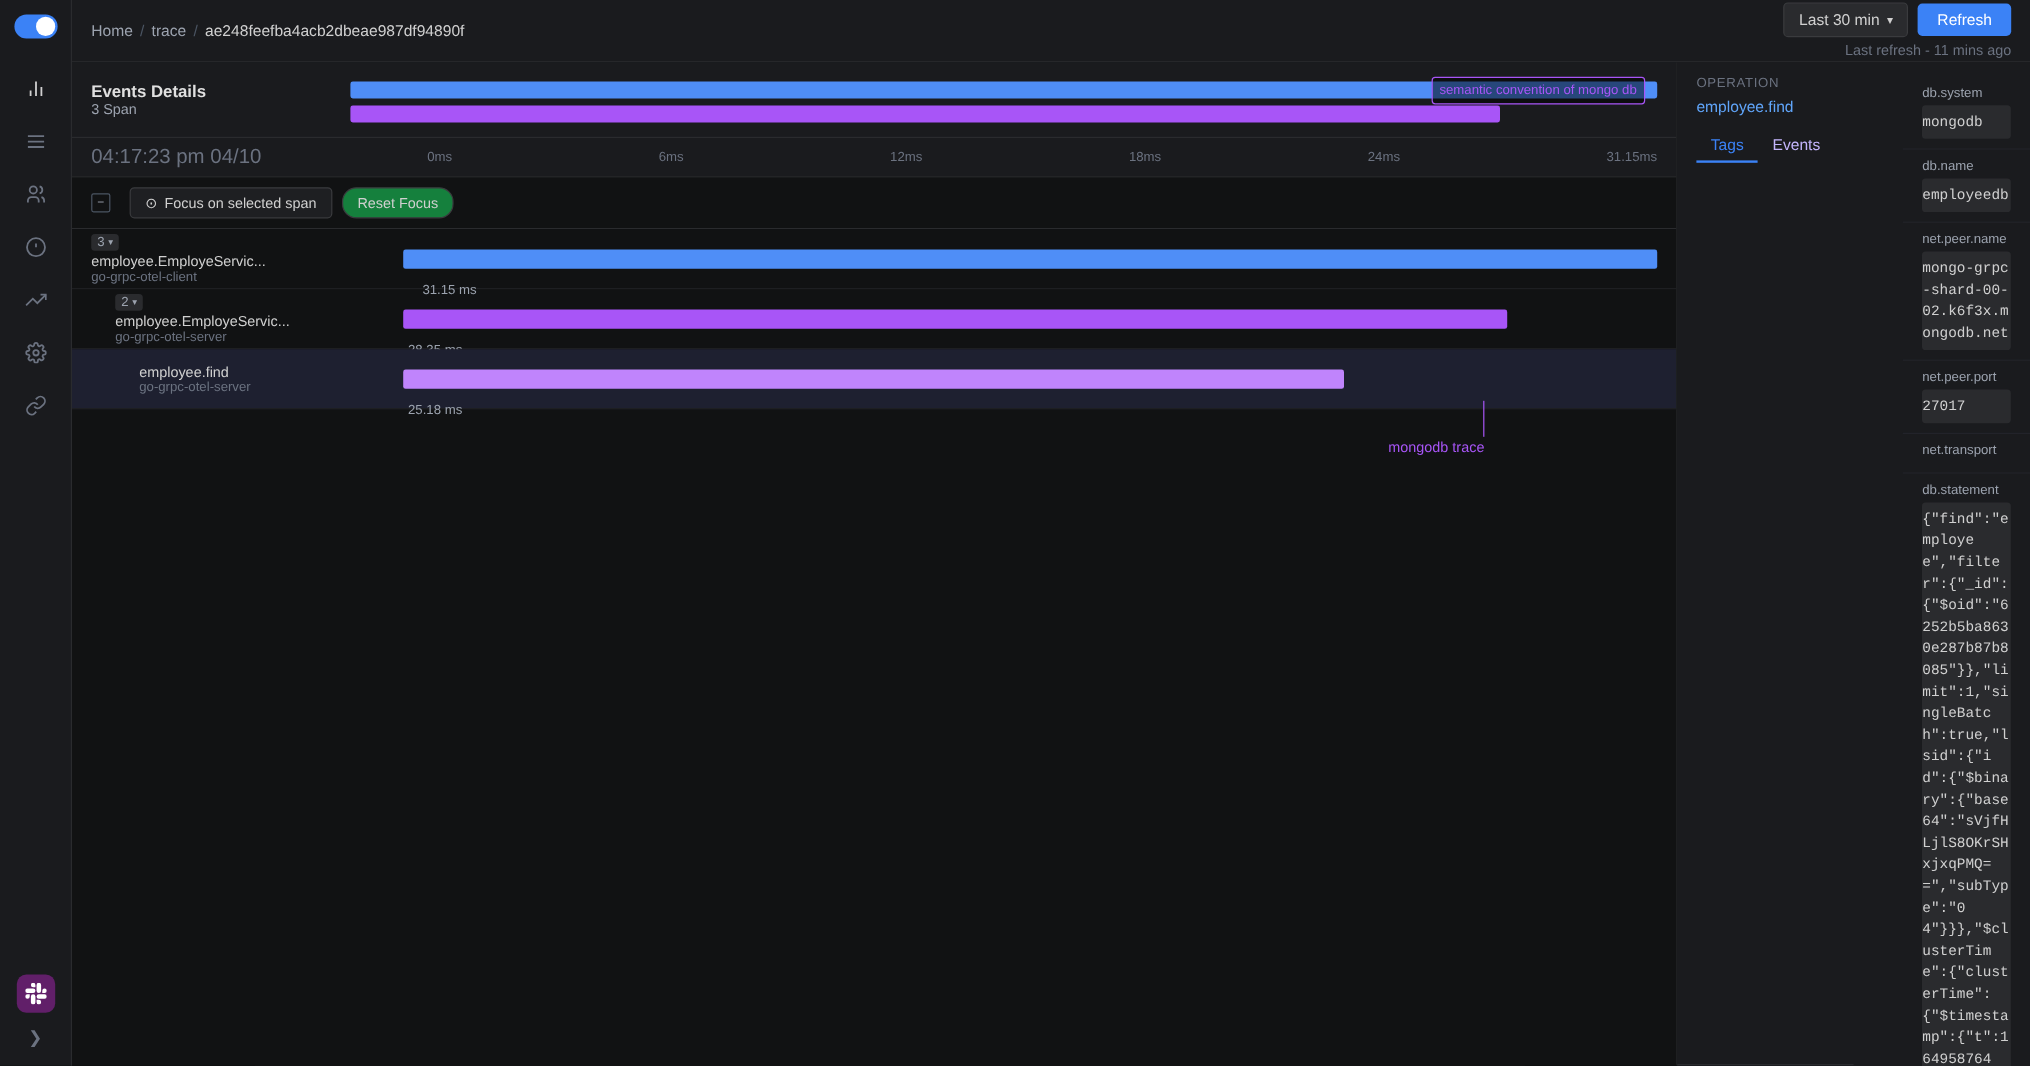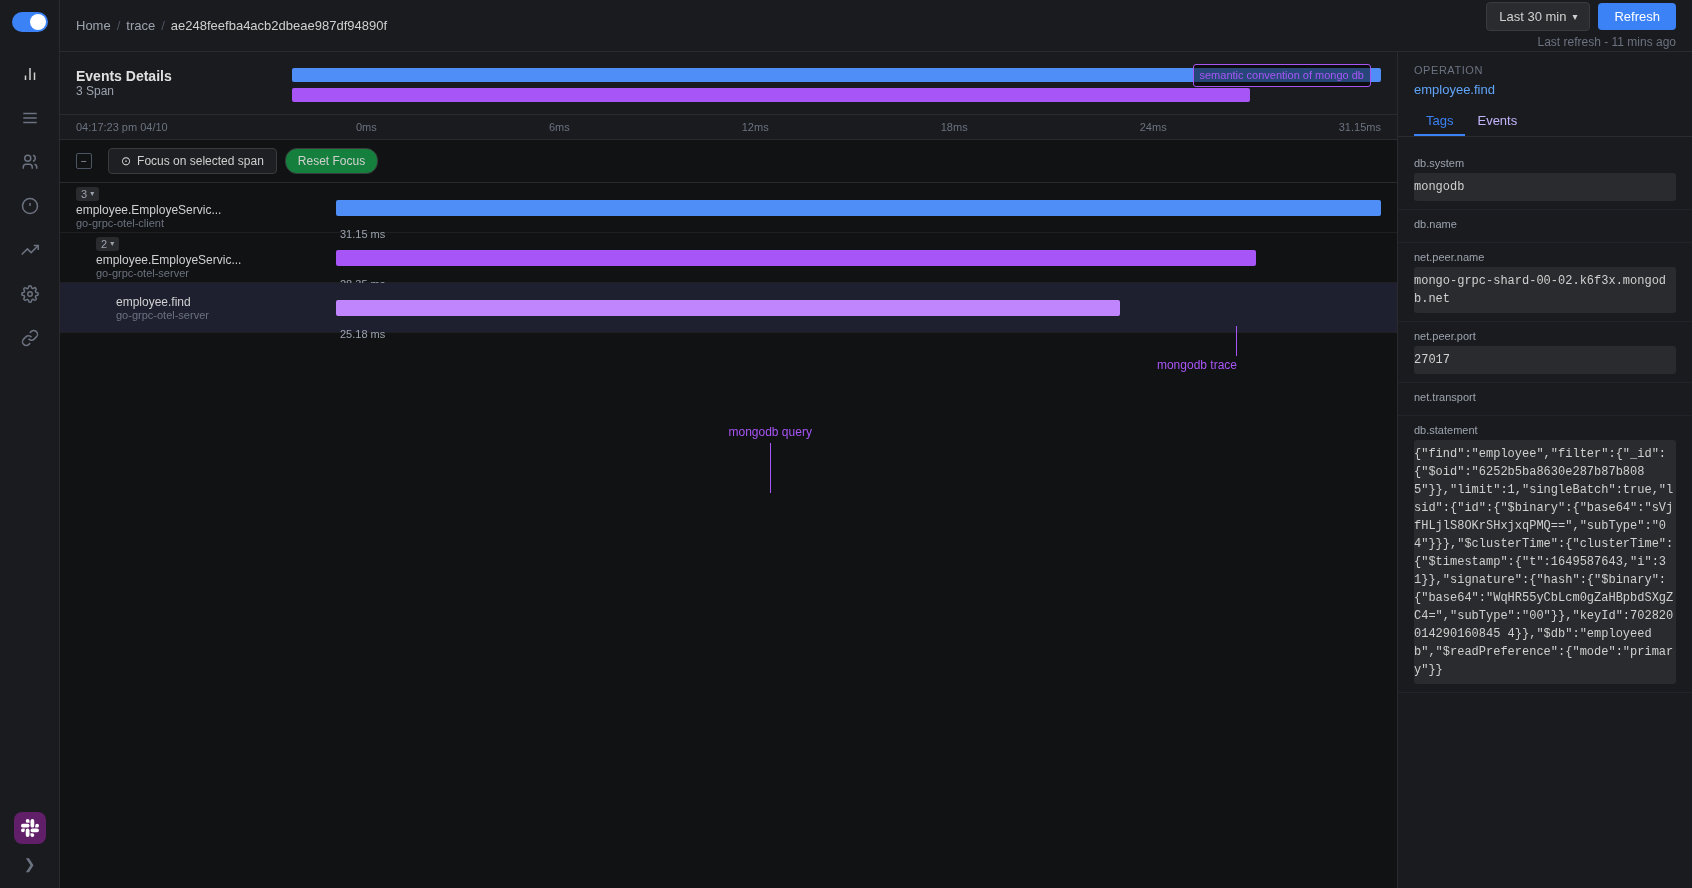--- a/index.html
+++ b/index.html
@@ -186,21 +186,21 @@
       padding: 6px 16px;
       background: #1a1b1e;
       border-bottom: 1px solid #2a2b2e;
       font-size: 11px;
       color: #6b7280;
     }
     .ruler-label {
       width: 280px;
       flex-shrink: 0;
       color: #6b7280;
-      font-size: 11px;
+      font-size: 17px;
     }
     .ruler-ticks {
       flex: 1;
       display: flex;
       justify-content: space-between;
     }
     .ruler-tick { color: #6b7280; }
 
     
     .controls-bar {
@@ -322,23 +322,24 @@
       flex-shrink: 0;
       cursor: pointer;
     }
 
     
     .right-panel {
       width: 295px;
       background: #1a1b1e;
       border-left: 1px solid #2a2b2e;
       display: flex;
-      flex-direction: column;
+      flex-direction: row;
       flex-shrink: 0;
       overflow-y: auto;
+      gap: 41px;
     }
     .right-panel-header {
       padding: 12px 16px 0;
       border-bottom: 1px solid #2a2b2e;
     }
     .operation-title {
       font-size: 11px;
       color: #6b7280;
       text-transform: uppercase;
       letter-spacing: 0.05em;
@@ -554,21 +555,21 @@
               <div class="span-number">
                 <span>3</span>
                 <span class="span-chevron">▾</span>
               </div>
             </div>
             <div class="span-name">employee.EmployeServic...</div>
             <div class="span-service">go-grpc-otel-client</div>
           </div>
           <div class="span-bar-area">
             <div class="span-bar blue" style="left:0;width:100%;"></div>
-            <div class="span-duration" style="left:0; bottom:-14px;">31.15 ms</div>
+            <div class="span-duration" style="left:12px; bottom:-14px;">31.15 ms</div>
           </div>
         </div>
 
         <div class="span-row">
           <div class="span-label-area" style="padding-left: 20px;">
             <div class="span-badge">
               <div class="span-number">
                 <span>2</span>
                 <span class="span-chevron">▾</span>
               </div>
@@ -593,45 +594,40 @@
           </div>
 
           <div style="position:absolute; right:160px; bottom:-40px; color:#a855f7; font-size:12px; font-weight:500; pointer-events:none;">
             <div style="display:flex; flex-direction:column; align-items:flex-end;">
               <div style="width:1px; height:30px; background:#a855f7; margin-bottom:2px;"></div>
               <div>mongodb trace</div>
             </div>
           </div>
         </div>
 
-        <div style="height:200px; position:relative;">
-          <div style="position:absolute; left:50%; bottom:40px; color:#a855f7; font-size:12px; font-weight:500; pointer-events:none; display:flex; flex-direction:column; align-items:center;">
-            <div>mongodb query</div>
-            <div style="width:1px; height:50px; background:#a855f7; margin-top:4px;"></div>
-          </div>
-        </div>
       </div>
     </div>
 
     <div class="right-panel">
       <div class="right-panel-header">
         <div class="operation-title">Operation</div>
         <div class="operation-name">employee.find</div>
         <div class="right-panel-tabs">
           <div class="right-tab active">Tags</div>
           <div class="right-tab">Events</div>
         </div>
       </div>
       <div class="tags-content">
         <div class="tag-item">
           <div class="tag-key">db.system</div>
           <div class="tag-value">mongodb</div>
         </div>
         <div class="tag-item">
           <div class="tag-key">db.name</div>
+          <div class="tag-value">employeedb</div>
         </div>
         <div class="tag-item">
           <div class="tag-key">net.peer.name</div>
           <div class="tag-value">mongo-grpc-shard-00-02.k6f3x.mongodb.net</div>
         </div>
         <div class="tag-item">
           <div class="tag-key">net.peer.port</div>
           <div class="tag-value">27017</div>
         </div>
         <div class="tag-item">

